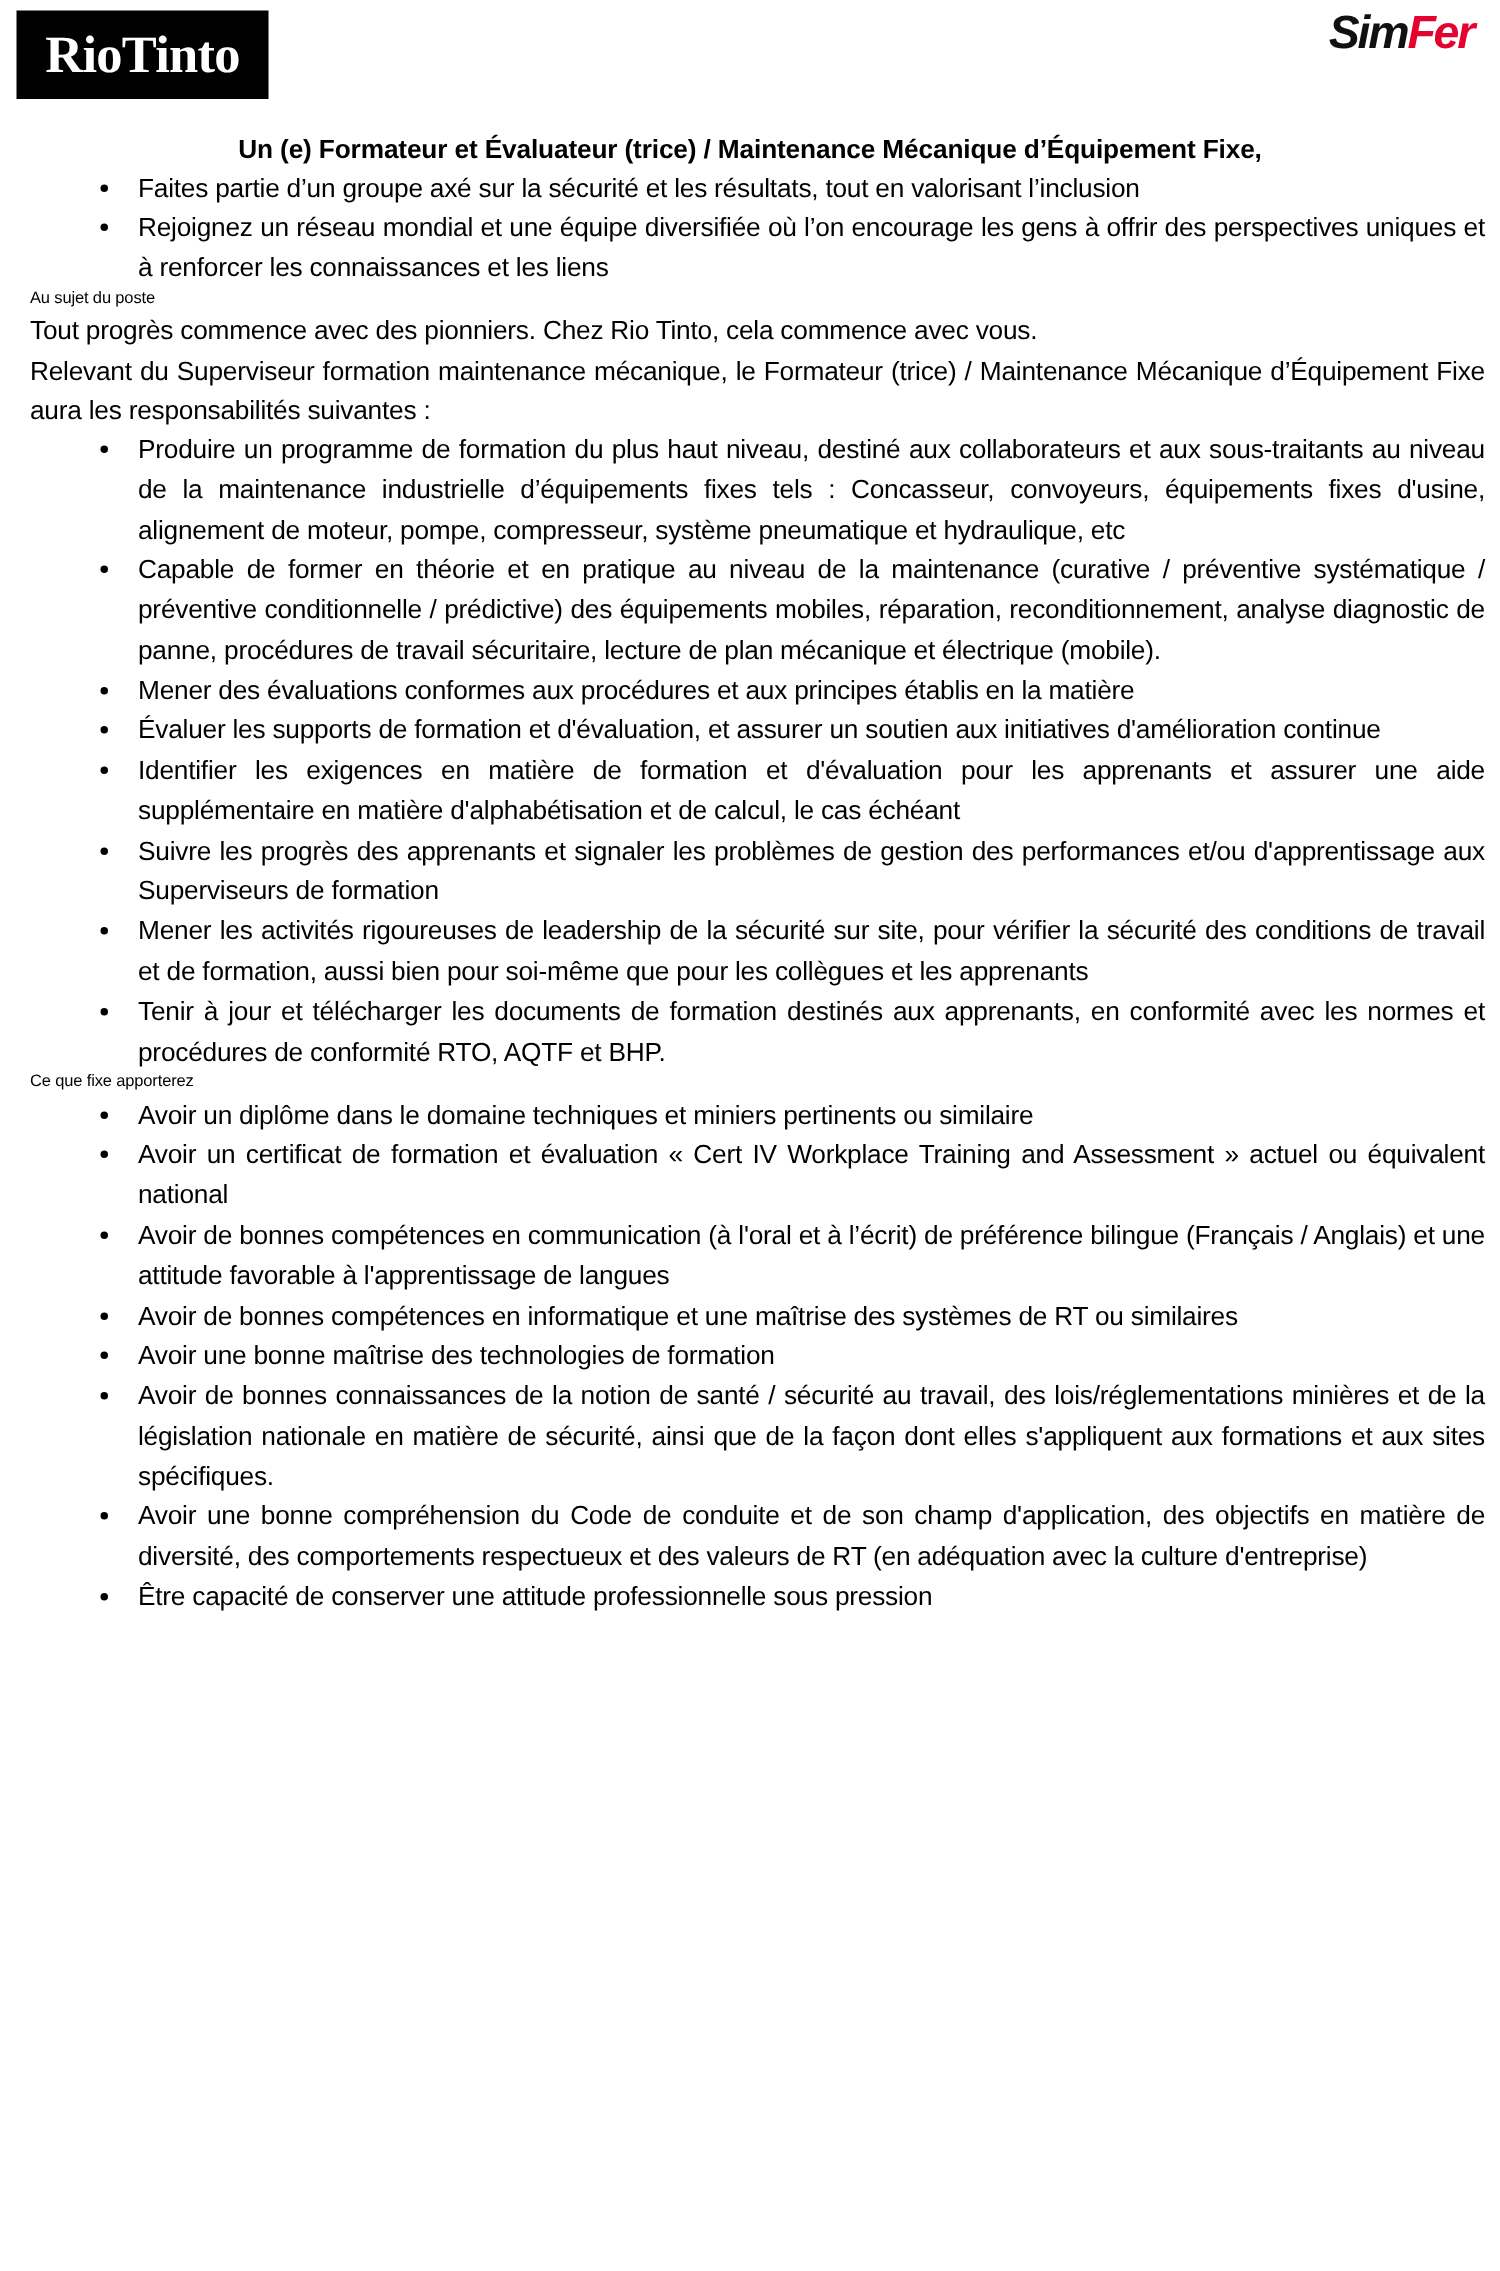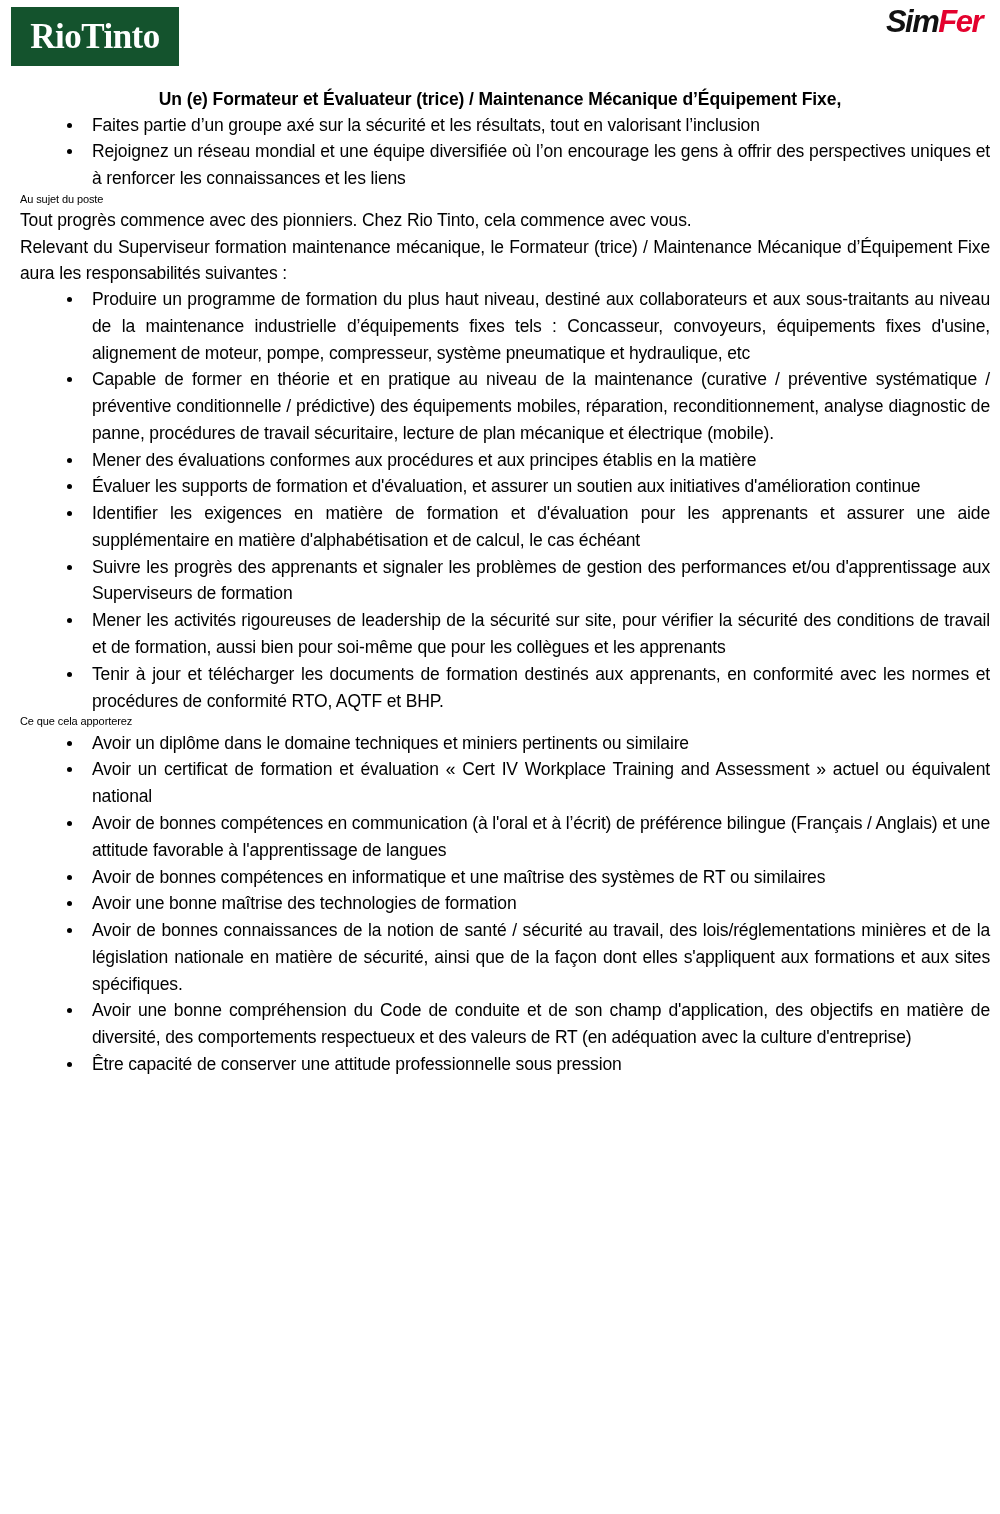--- a/index.html
+++ b/index.html
@@ -30,21 +30,21 @@
     position: relative;
     height: 72px;
     padding: 0;
   }
   .logo-riotinto {
     position: absolute;
     left: 11px;
     top: 7px;
     width: 168px;
     height: 59px;
-    background: #14532d;
+    background: #000000;
     display: flex;
     align-items: center;
     justify-content: center;
   }
   .logo-riotinto .rt-text {
     font-family: "Liberation Serif", serif;
     font-weight: bold;
     font-size: 35px;
     line-height: 1;
     color: #ffffff;
@@ -162,21 +162,21 @@
       <li>Produire un programme de formation du plus haut niveau, destiné aux collaborateurs et aux sous-traitants au niveau de la maintenance industrielle d’équipements fixes tels : Concasseur, convoyeurs, équipements fixes d'usine, alignement de moteur, pompe, compresseur, système pneumatique et hydraulique, etc</li>
       <li>Capable de former en théorie et en pratique au niveau de la maintenance (curative / préventive systématique / préventive conditionnelle / prédictive) des équipements mobiles, réparation, reconditionnement, analyse diagnostic de panne, procédures de travail sécuritaire, lecture de plan mécanique et électrique (mobile).</li>
       <li>Mener des évaluations conformes aux procédures et aux principes établis en la matière</li>
       <li>Évaluer les supports de formation et d'évaluation, et assurer un soutien aux initiatives d'amélioration continue</li>
       <li>Identifier les exigences en matière de formation et d'évaluation pour les apprenants et assurer une aide supplémentaire en matière d'alphabétisation et de calcul, le cas échéant</li>
       <li>Suivre les progrès des apprenants et signaler les problèmes de gestion des performances et/ou d'apprentissage aux Superviseurs de formation</li>
       <li>Mener les activités rigoureuses de leadership de la sécurité sur site, pour vérifier la sécurité des conditions de travail et de formation, aussi bien pour soi-même que pour les collègues et les apprenants</li>
       <li>Tenir à jour et télécharger les documents de formation destinés aux apprenants, en conformité avec les normes et procédures de conformité RTO, AQTF et BHP.</li>
     </ul>
 
-    <h2 class="section-heading sp-ce-que">Ce que cela apporterez</h2>
+    <h2 class="section-heading sp-ce-que">Ce que fixe apporterez</h2>
     <ul class="bullets sp-qual-list">
       <li>Avoir un diplôme dans le domaine techniques et miniers pertinents ou similaire</li>
       <li>Avoir un certificat de formation et évaluation « Cert IV Workplace Training and Assessment » actuel ou équivalent national</li>
       <li>Avoir de bonnes compétences en communication (à l'oral et à l’écrit) de préférence bilingue (Français / Anglais) et une attitude favorable à l'apprentissage de langues</li>
       <li>Avoir de bonnes compétences en informatique et une maîtrise des systèmes de RT ou similaires</li>
       <li>Avoir une bonne maîtrise des technologies de formation</li>
       <li>Avoir de bonnes connaissances de la notion de santé / sécurité au travail, des lois/réglementations minières et de la législation nationale en matière de sécurité, ainsi que de la façon dont elles s'appliquent aux formations et aux sites spécifiques.</li>
       <li>Avoir une bonne compréhension du Code de conduite et de son champ d'application, des objectifs en matière de diversité, des comportements respectueux et des valeurs de RT (en adéquation avec la culture d'entreprise)</li>
       <li>Être capacité de conserver une attitude professionnelle sous pression</li>
     </ul>

